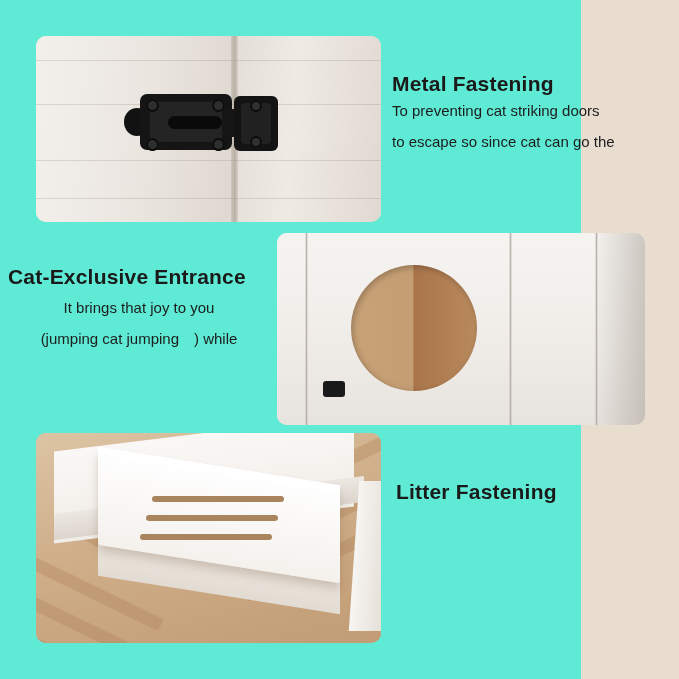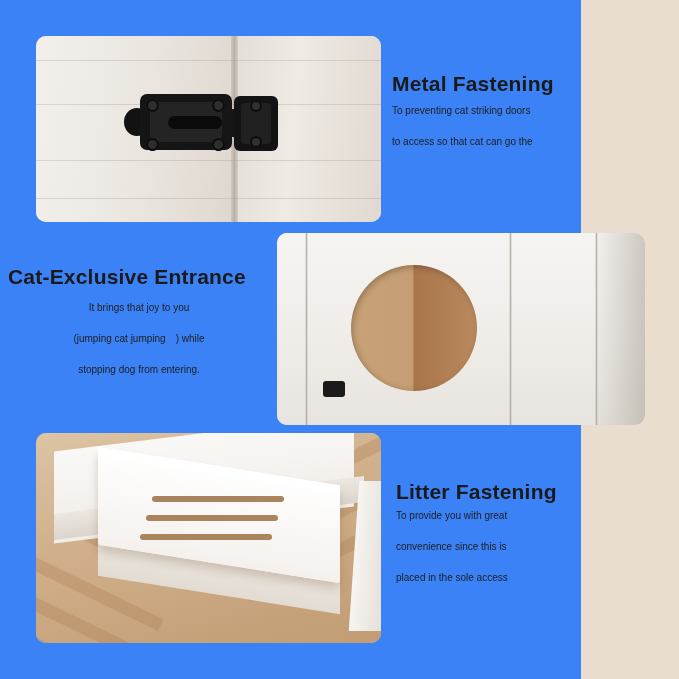--- a/index.html
+++ b/index.html
@@ -10,21 +10,21 @@
     width: 679px;
     height: 679px;
     background: #e9ddd0;
     font-family: "Liberation Sans", sans-serif;
     overflow: hidden;
   }
   .page {
     position: relative;
     width: 581px;
     height: 679px;
-    background: #3b82f6;
+    background: #5eead4;
   }
 
   
   .photo {
     position: absolute;
     border-radius: 10px;
     overflow: hidden;
     background: #d8cec4;
   }
 
@@ -32,21 +32,21 @@
   .block-title {
     position: absolute;
     font-size: 21px;
     font-weight: bold;
     color: #1a1a1a;
     letter-spacing: .2px;
     white-space: nowrap;
   }
   .block-body {
     position: absolute;
-    font-size: 10px;
+    font-size: 15px;
     line-height: 31px;
     color: #1d1d1d;
   }
   .block-body div { white-space: nowrap; }
 
   
   #photo-fastening {
     left: 36px; top: 36px; width: 345px; height: 186px;
     background: #ded4c8;
   }
@@ -227,38 +227,37 @@
     <div class="latch-screw s2"></div>
     <div class="latch-screw s3"></div>
     <div class="latch-screw s4"></div>
     <div class="catch-screw c1"></div>
     <div class="catch-screw c2"></div>
   </div>
 
   <h2 class="block-title" id="title-fastening">Metal Fastening</h2>
   <div class="block-body" id="body-fastening">
     <div>To preventing cat striking doors</div>
-    <div>to access so that cat can go the</div>
+    <div>to escape so since cat can go the</div>
   </div>
 
   <div class="photo" id="photo-entrance">
     <div class="panel-bg"></div>
     <div class="panel-seam seam-a"></div>
     <div class="panel-seam seam-b"></div>
     <div class="panel-seam seam-c"></div>
     <div class="cat-hole"></div>
     <div class="small-latch"></div>
     <div class="panel-shadow-right"></div>
   </div>
 
   <h2 class="block-title" id="title-entrance">Cat-Exclusive Entrance</h2>
   <div class="block-body" id="body-entrance">
     <div>It brings that joy to you</div>
     <div>(jumping cat jumping　) while</div>
-    <div>stopping dog from entering.</div>
   </div>
 
   <div class="photo" id="photo-litter">
     <div class="floor"></div>
     <div class="chevron" style="left:-10px; top:120px; transform:rotate(26deg);"></div>
     <div class="chevron" style="left:-10px; top:160px; transform:rotate(26deg);"></div>
     <div class="chevron" style="left:-10px; top:200px; transform:rotate(26deg);"></div>
     <div class="chevron" style="left:20px;  top:80px;  transform:rotate(26deg);"></div>
     <div class="chevron" style="left:230px; top:60px;  transform:rotate(-26deg);"></div>
     <div class="chevron" style="left:230px; top:108px; transform:rotate(-26deg);"></div>
@@ -270,19 +269,14 @@
 
     <div class="tray-front"></div>
     <div class="tray"></div>
     <div class="tray-edge"></div>
     <div class="slot l1"></div>
     <div class="slot l2"></div>
     <div class="slot l3"></div>
   </div>
 
   <h2 class="block-title" id="title-litter">Litter Fastening</h2>
-  <div class="block-body" id="body-litter">
-    <div>To provide you with great</div>
-    <div>convenience since this is</div>
-    <div>placed in the sole access</div>
-  </div>
 
 </div>
 
 </body></html>

